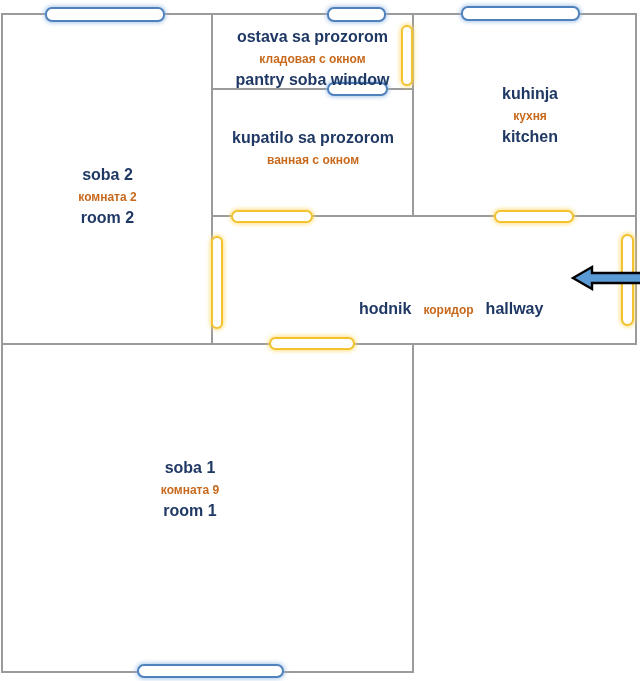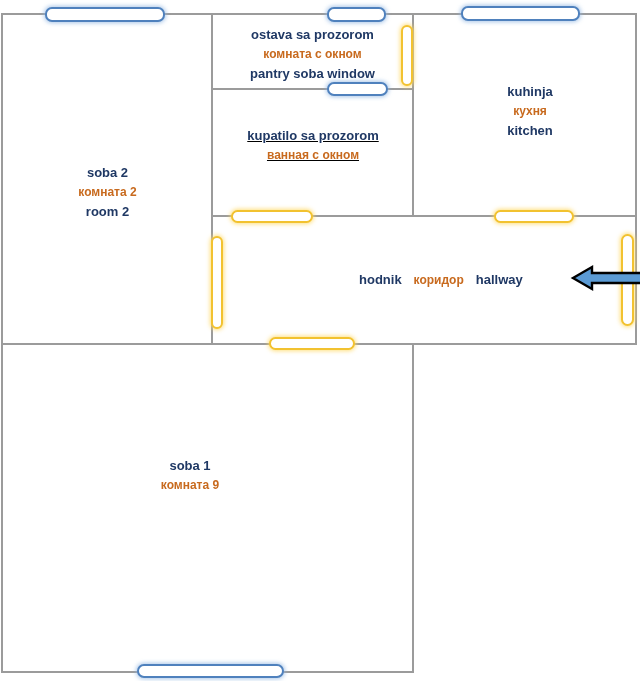--- a/index.html
+++ b/index.html
@@ -41,33 +41,34 @@
   }
   
   .room-label {
     position: absolute;
     text-align: center;
     line-height: 1.55;
     white-space: nowrap;
   }
   .lbl-lat {
     color: #1f3864;
-    font-size: 13px;
+    font-size: 16px;
     font-weight: bold;
   }
   .lbl-cyr {
     color: #c86a1e;
     font-size: 12px;
     font-weight: bold;
   }
   .inline-label {
     position: absolute;
     white-space: nowrap;
     font-size: 12px;
     font-weight: bold;
+    margin-top: 28px;
   }
   .inline-label span { margin: 0 6px; }
   
   .arrow-wrap {
     position: absolute;
     pointer-events: none;
   }
 </style>
 </head>
 <body>
@@ -121,42 +122,43 @@
   <div class="door" style="left:621px; top:234px; width:13px; height:92px;"></div>
 
   <div class="room-label" style="left:40px; top:163px; width:135px;">
     <div class="lbl-lat">soba 2</div>
     <div class="lbl-cyr">комната 2</div>
     <div class="lbl-lat">room 2</div>
   </div>
 
   <div class="room-label" style="left:225px; top:25px; width:175px;">
     <div class="lbl-lat">ostava sa prozorom</div>
-    <div class="lbl-cyr">комната с окном</div>
+    <div class="lbl-cyr">кладовая с окном</div>
     <div class="lbl-lat">pantry soba window</div>
   </div>
 
-  <div class="room-label" style="left:218px; top:126px; width:190px;text-decoration:underline;">
+  <div class="room-label" style="left:218px; top:126px; width:190px;">
     <div class="lbl-lat">kupatilo sa prozorom</div>
     <div class="lbl-cyr">ванная с окном</div>
   </div>
 
   <div class="room-label" style="left:468px; top:82px; width:124px;">
     <div class="lbl-lat">kuhinja</div>
     <div class="lbl-cyr">кухня</div>
     <div class="lbl-lat">kitchen</div>
   </div>
 
   <div class="inline-label" style="left:353px; top:272px;">
     <span class="lbl-lat">hodnik</span><span class="lbl-cyr">коридор</span><span class="lbl-lat">hallway</span>
   </div>
 
   <div class="room-label" style="left:125px; top:456px; width:130px;">
     <div class="lbl-lat">soba 1</div>
     <div class="lbl-cyr">комната 9</div>
+    <div class="lbl-lat">room 1</div>
   </div>
 
   <div class="arrow-wrap" style="left:570px; top:262px; width:72px; height:32px;">
     <svg width="72" height="32" viewBox="0 0 72 32">
       <polygon points="3,16 22,5 22,11 72,11 72,21 22,21 22,27" fill="#5b9bd5" stroke="#000000" stroke-width="2.4" stroke-linejoin="miter"></polygon>
     </svg>
   </div>
 
 </div>
 

